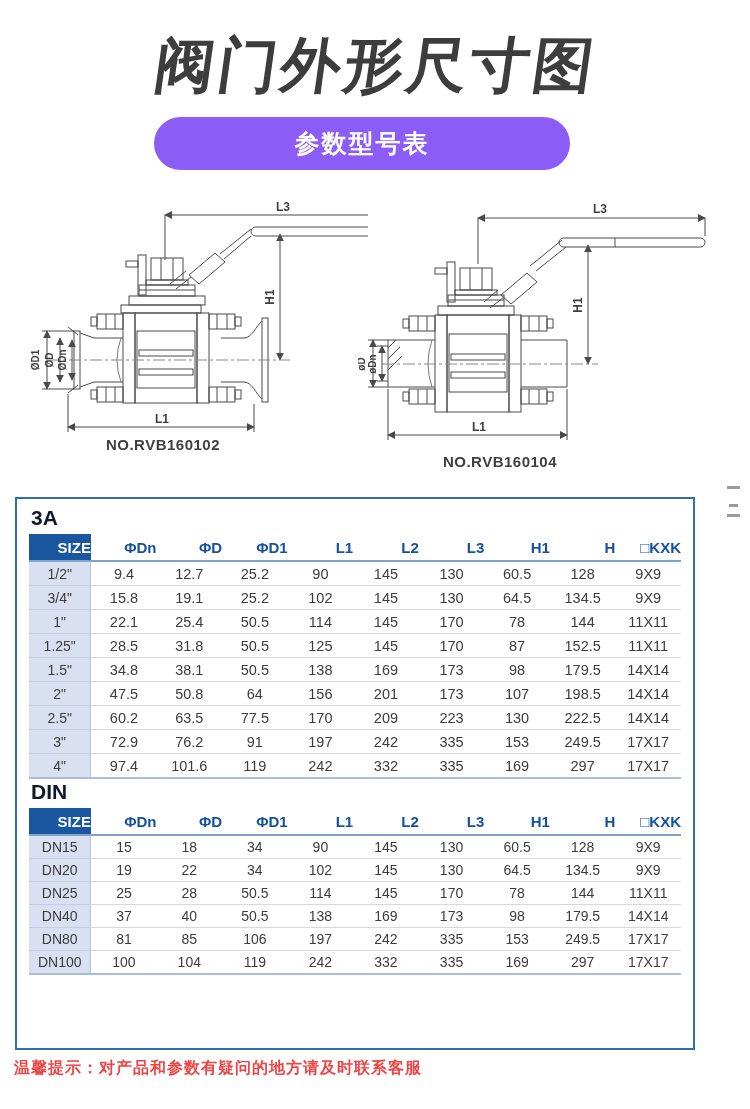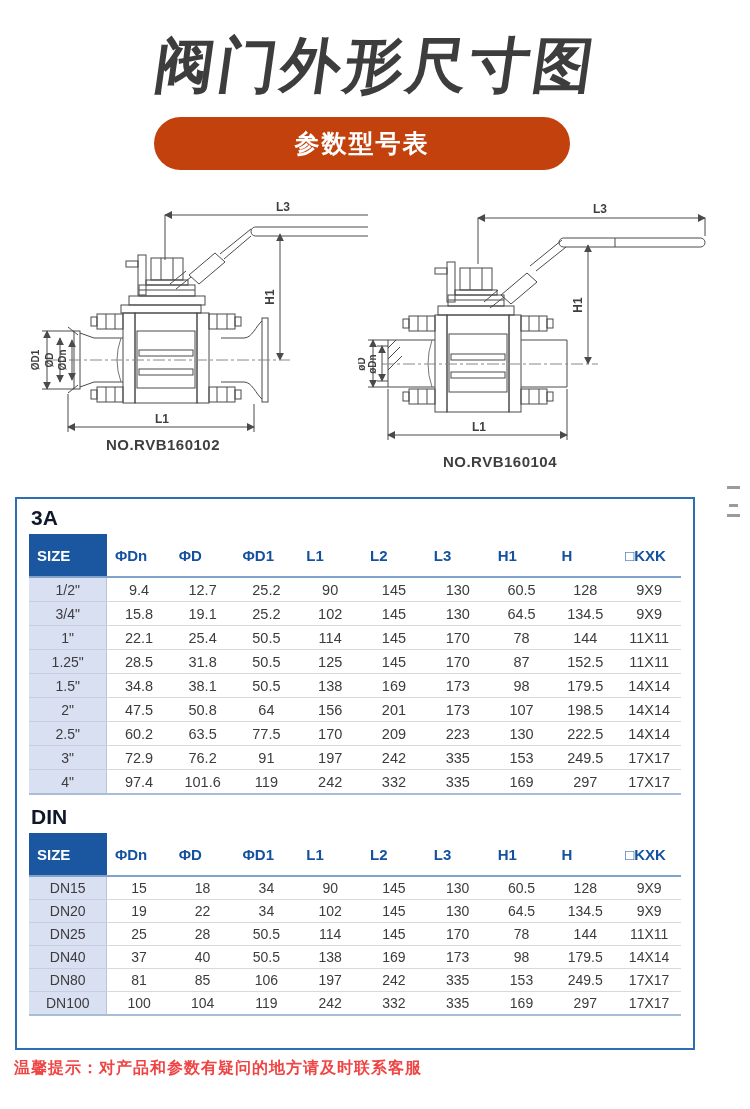--- a/index.html
+++ b/index.html
@@ -3,38 +3,38 @@
 <meta charset="utf-8">
 <style>
   html,body{margin:0;padding:0;background:#fff;}
   #page{position:relative;width:750px;height:1109px;background:#fff;overflow:hidden;
         font-family:"Liberation Sans","DejaVu Sans",sans-serif;}
   
   .main-title{position:absolute;top:26px;left:0;width:100%;text-align:center;}
   .main-title span{display:inline-block;font-size:60px;font-weight:bold;color:#3d3d3d;
         letter-spacing:3px;transform:skewX(-8deg);}
   
-  .banner{position:absolute;top:117px;left:154px;width:416px;height:53px;background:#c2410c;
+  .banner{position:absolute;top:117px;left:154px;width:416px;height:53px;background:#8b5cf6;
         border-radius:28px;display:flex;align-items:center;justify-content:center;gap:30px;}
   .banner span{color:#ffffff;font-size:25px;font-weight:bold;letter-spacing:2px;}
   
   .drawings{position:absolute;left:0;top:196px;width:750px;height:290px;}
   svg text{font-family:"Liberation Sans","DejaVu Sans",sans-serif;fill:#3f3f3f;}
   .dimlab{font-size:12px;font-weight:bold;}
   .dimlab-sm{font-size:10px;font-weight:bold;}
   .cap{font-size:15px;font-weight:600;letter-spacing:0.5px;}
   
   .spec-box{position:absolute;left:15px;top:497px;width:680px;height:553px;box-sizing:border-box;
         border:2px solid #2e6fb3;background:#fff;padding:0 12px;}
   .tbl-heading{font-size:21px;font-weight:bold;color:#0f172a;margin:6px 0 3px 2px;line-height:26px;}
-  .tbl-heading.din{margin-top:9px;}
+  .tbl-heading.din{margin-top:0;}
   table{width:100%;border-collapse:collapse;table-layout:fixed;}
   th:first-child,td:first-child{width:9.5%;}
-  thead th{color:#14519f;font-weight:bold;font-size:15px;height:26px;text-align:left;
-        border-bottom:2px solid #7fa3c9;padding:8px;}
+  thead th{color:#14519f;font-weight:bold;font-size:15px;height:26px;text-align:right;
+        border-bottom:2px solid #7fa3c9;padding:0;}
   thead th.size-th{background:#1a57a0;color:#ffffff;}
   tbody td{text-align:center;font-size:14.5px;color:#3c3c3c;height:23px;padding:0;
         border-bottom:1px solid #d9d9d9;}
   tbody td.size-td{background:#d9e0f1;border-right:1px solid #b9c3d9;border-bottom:1px solid #c6cde0;font-size:14px;}
   table.din tbody td{height:22px;font-size:14px;}
   tbody tr:last-child td{border-bottom:2px solid #a9bdd8;}
   
   .footer-note{position:absolute;left:14px;top:1058px;font-size:16px;font-weight:bold;color:#ef4444;letter-spacing:1px;}
   
   .edge-mark{position:absolute;background:#9b9b9b;height:3px;}

